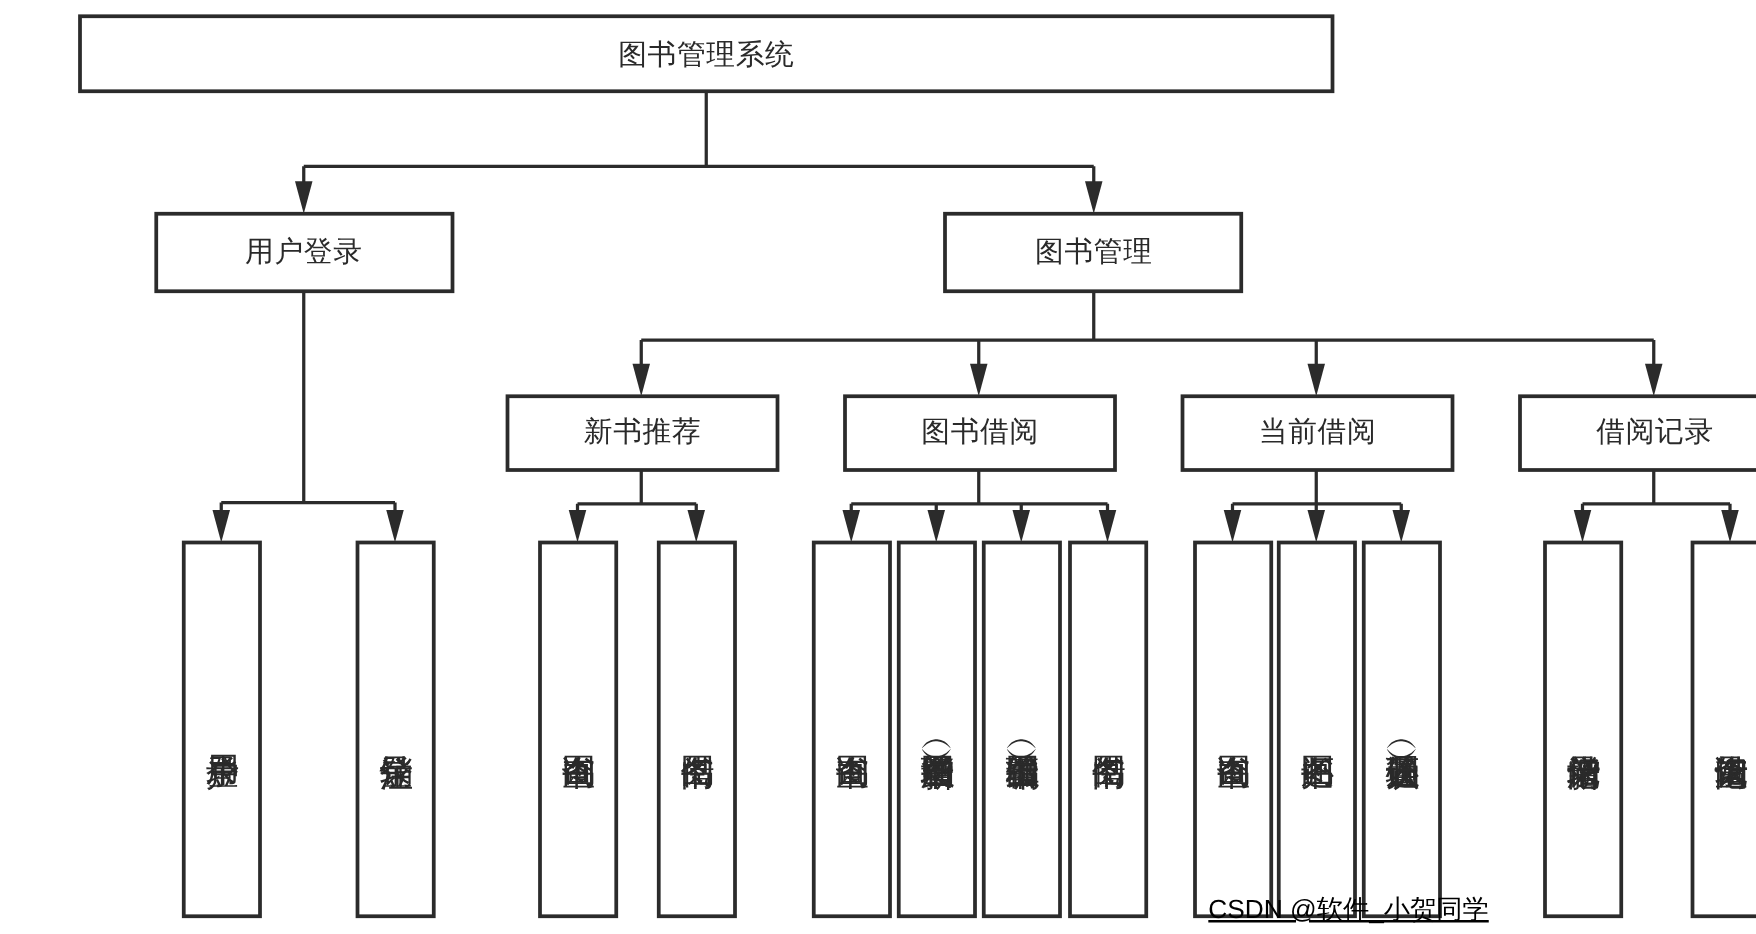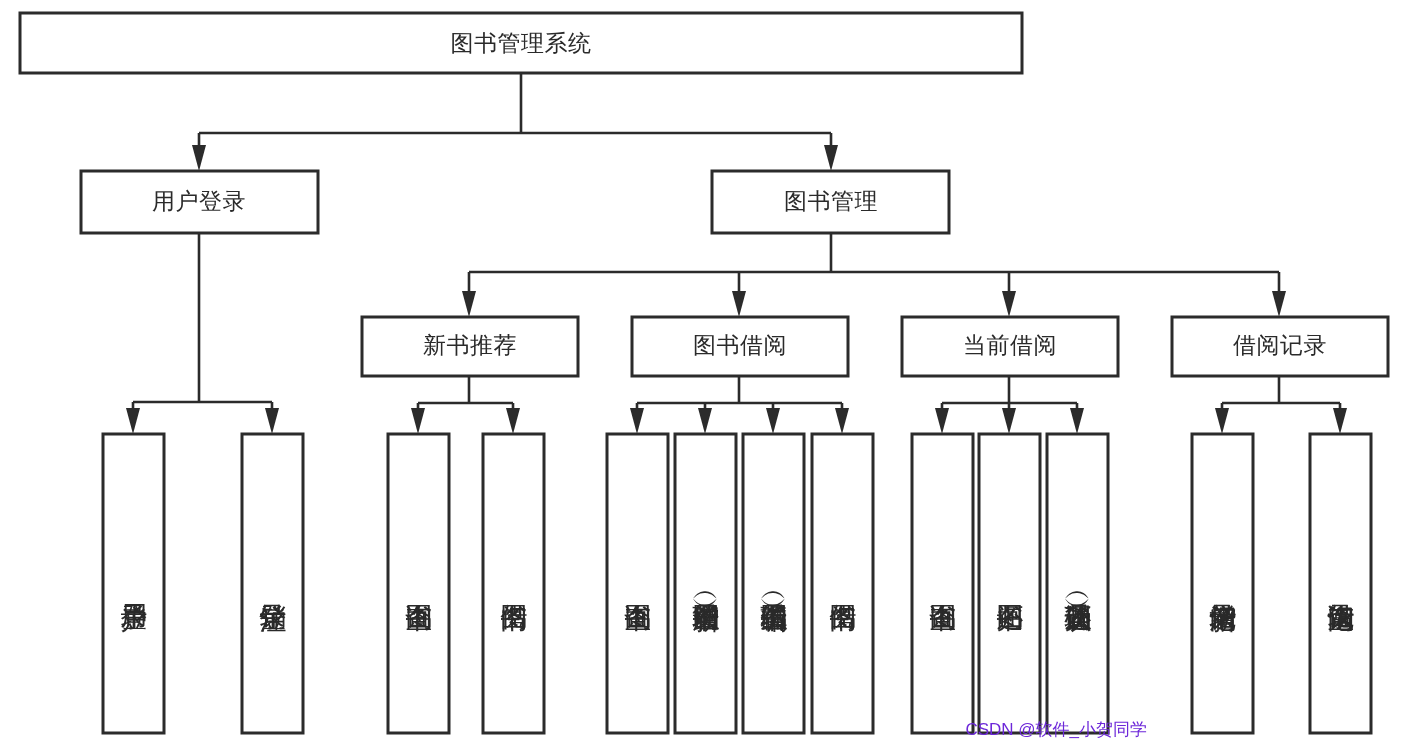--- a/index.html
+++ b/index.html
@@ -11,20 +11,21 @@
     width: 1405px;
     height: 747px;
     font-family: "Liberation Sans", "DejaVu Sans", sans-serif;
     overflow: hidden;
     position: relative;
   }
   #diagram-root {
     position: relative;
     width: 1155px;
     height: 747px;
+    margin-left: 44px;
   }
   svg#flowchart {
     display: block;
     width: 1405px;
     height: 747px;
   }
   .node-rect {
     fill: #ffffff;
     stroke: #2b2b2b;
     stroke-width: 3;
@@ -50,24 +51,25 @@
     fill: none;
   }
   .arrowhead {
     fill: #2b2b2b;
   }
   .watermark {
     position: absolute;
     right: 8px;
     bottom: 6px;
     font-family: "Liberation Sans", "DejaVu Sans", sans-serif;
-    font-size: 17px;
-    color: #6d28d9;
+    font-size: 21px;
+    color: #000000;
     white-space: nowrap;
     user-select: none;
+    text-decoration: underline;
   }
 </style>
 </head>
 <body>
 
 <div id="diagram-root">
   <svg id="flowchart" viewBox="0 0 1405 747">
 
     <g>
 

